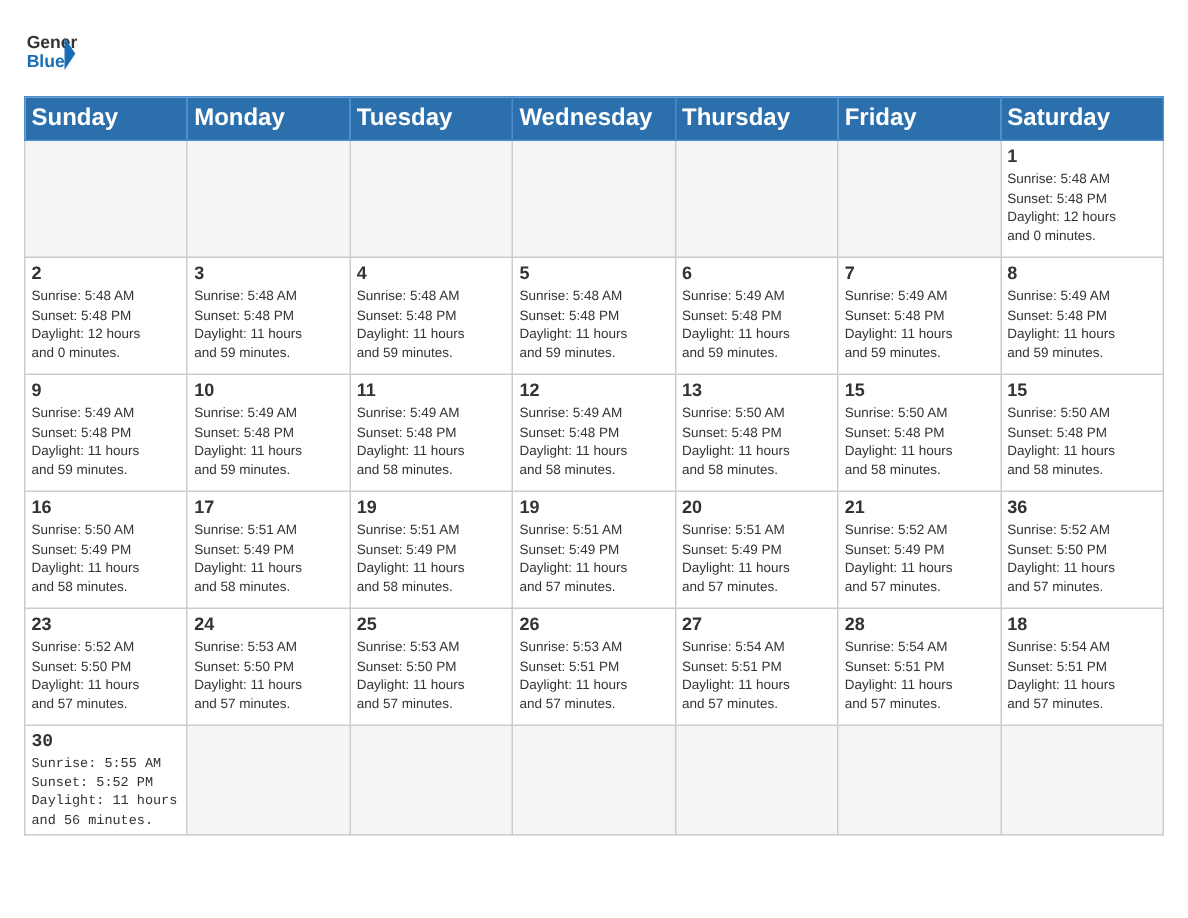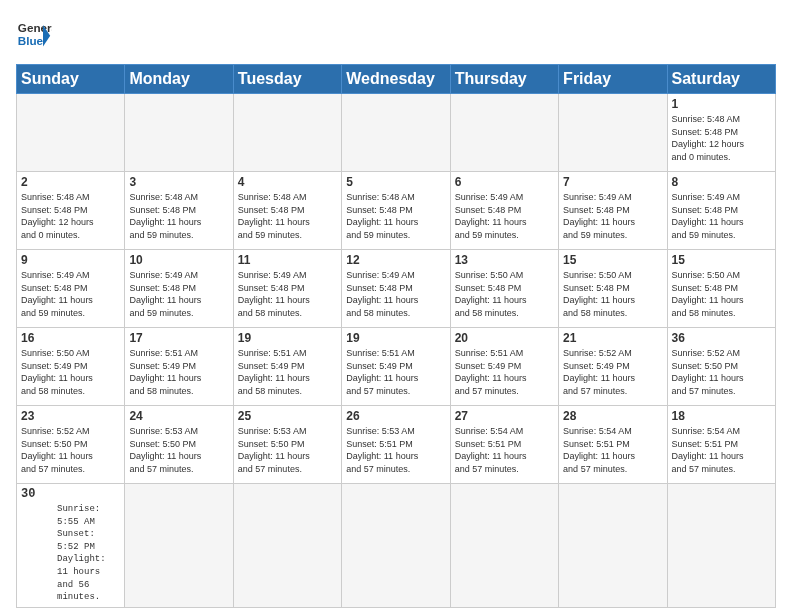--- a/index.html
+++ b/index.html
@@ -324,21 +324,21 @@
           <span class="day-num">18</span>
           <div class="day-info" style="white-space: pre-line;">Sunrise: 5:54 AM
 Sunset: 5:51 PM
 Daylight: 11 hours
 and 57 minutes.</div>
         </td>
       </tr>
       <tr>
         <td class="last-row">
           <span class="day-num">30</span>
-          <div class="day-info" style="white-space: pre-line; margin-left: 36px;">Sunrise: 5:55 AM
+          <div class="day-info" style="white-space: pre-line;">Sunrise: 5:55 AM
 Sunset: 5:52 PM
 Daylight: 11 hours
 and 56 minutes.</div>
         </td>
         <td class="empty last-row"></td>
         <td class="empty last-row"></td>
         <td class="empty last-row"></td>
         <td class="empty last-row"></td>
         <td class="empty last-row"></td>
         <td class="empty last-row"></td>

